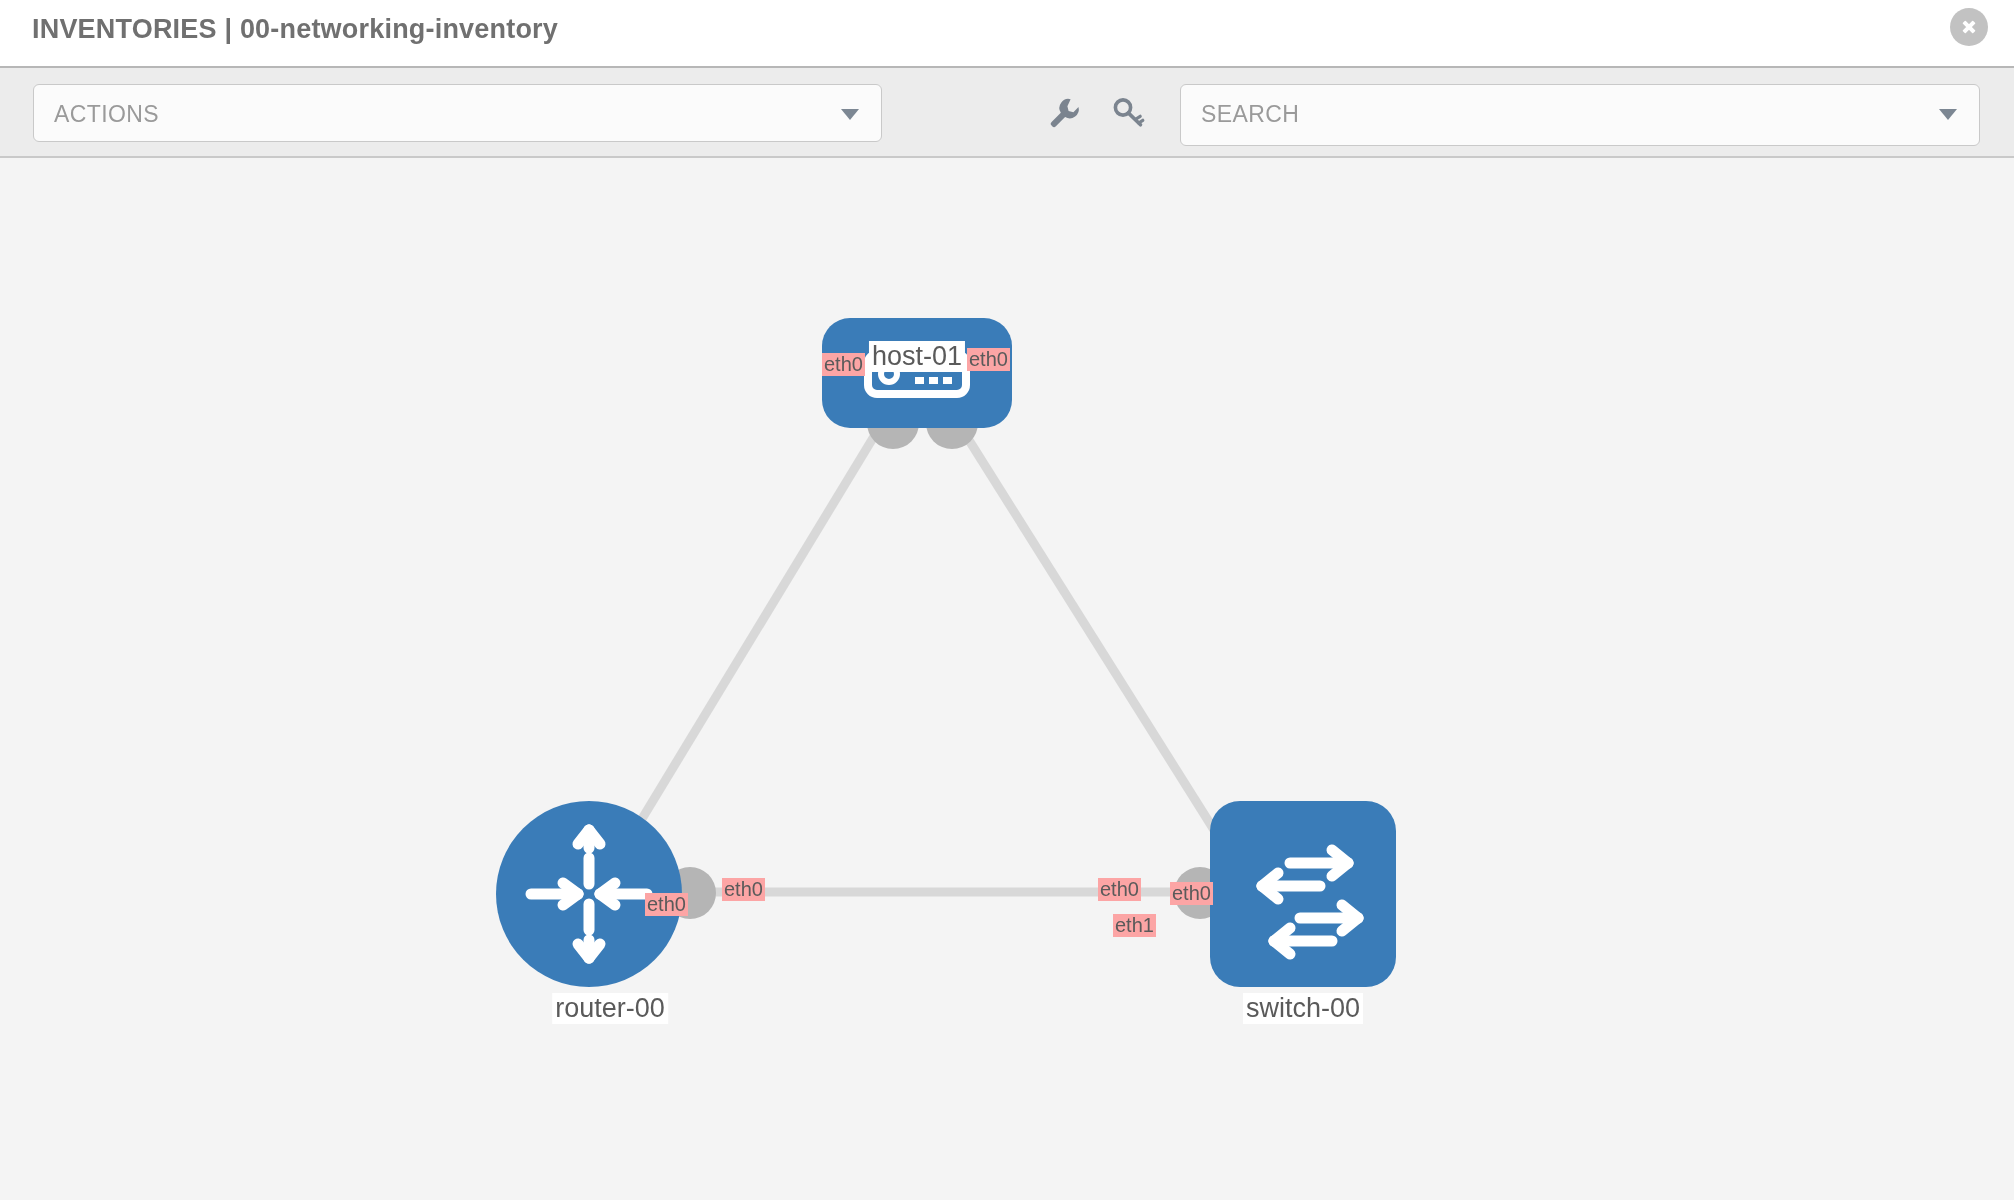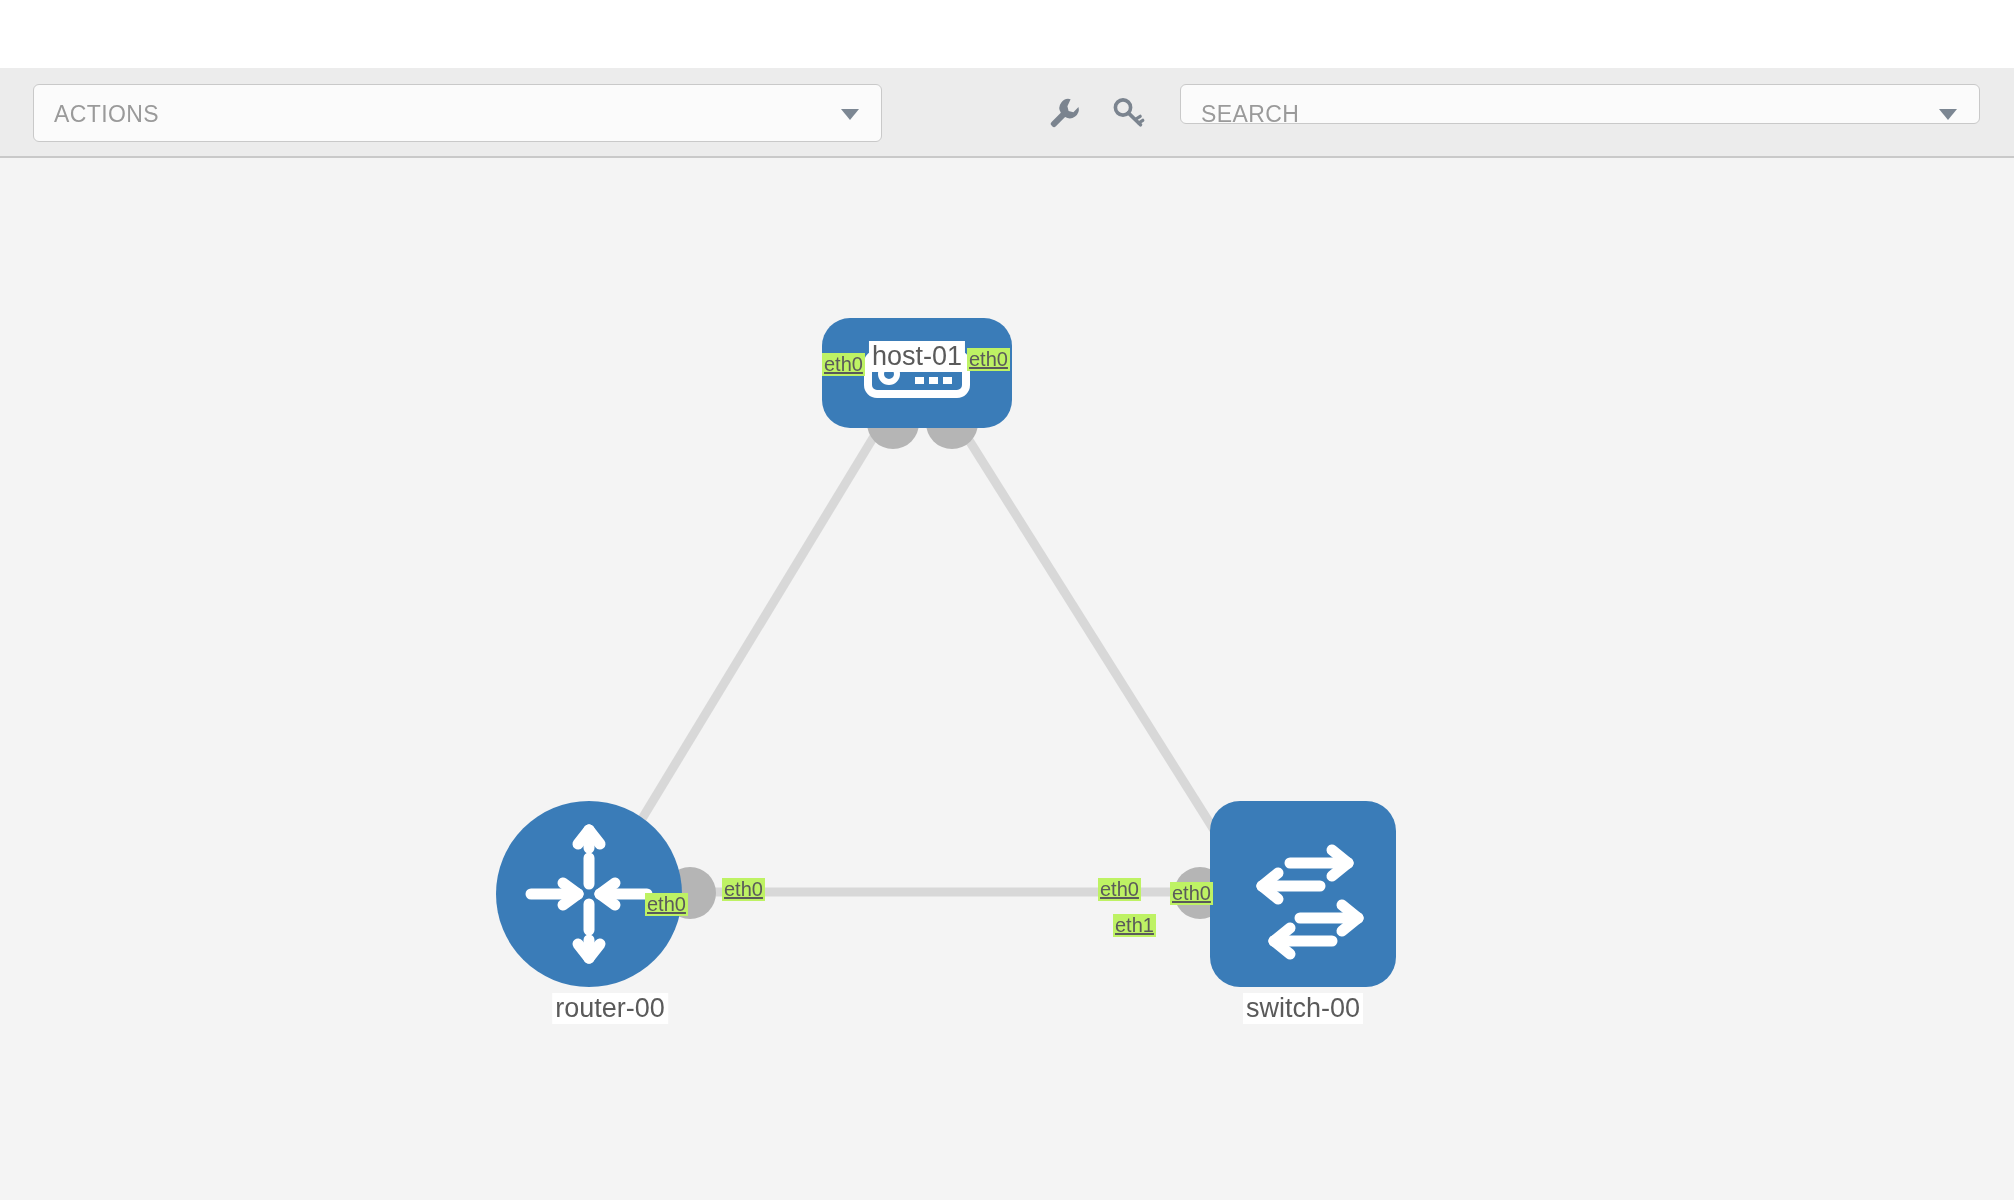--- a/index.html
+++ b/index.html
@@ -103,21 +103,21 @@
   }
   .tool-icon svg { display:block; }
   .icon-wrench { left: 1046px; }
   .icon-key    { left: 1110px; }
 
   .search-box {
     position: absolute;
     left: 1180px;
     top: 16px;
     width: 800px;
-    height: 40px;
+    height: 62px;
     background: #fbfbfb;
     border: 1px solid #c9c9c9;
     border-radius: 6px;
     box-sizing: border-box;
     cursor: text;
   }
   .search-text {
     position: absolute;
     left: 20px;
     top: 16px;
@@ -144,24 +144,23 @@
     color: #5a5a5a;
     background: #ffffff;
     padding: 0 3px;
     white-space: nowrap;
     transform: translateX(-50%);
   }
   .edge-label {
     position: absolute;
     font-size: 20px;
     color: #5a5a5a;
-    background: #bef264;
+    background: #fca5a5;
     padding: 0 2px;
     white-space: nowrap;
-    text-decoration: underline;
   }
 
   
   .zoom-panel {
     position: absolute;
     left: 1620px;
     top: 1080px;
     width: 394px;
     height: 120px;
     background: #ffffff;
@@ -225,20 +224,30 @@
     border-radius:1px;
   }
   .zoom-plus:before { left: 0; top: 10px; width: 26px; height: 6px; }
   .zoom-plus:after  { left: 10px; top: 0; width: 6px; height: 26px; }
 </style>
 </head>
 <body>
 
 <div id="app">
 
+  <div class="header">
+    <div class="header-title">INVENTORIES | 00-networking-inventory</div>
+    <div class="close-btn">
+      <span>
+        <svg width="22" height="22" viewBox="0 0 22 22">
+          <path d="M5.5 7.3 L7.3 5.5 L11 9.2 L14.7 5.5 L16.5 7.3 L12.8 11 L16.5 14.7 L14.7 16.5 L11 12.8 L7.3 16.5 L5.5 14.7 L9.2 11 Z" fill="#ffffff" stroke="#ffffff" stroke-width="1.6" stroke-linejoin="round"></path>
+        </svg>
+      </span>
+    </div>
+  </div>
 
   <div class="toolbar">
 
     <div class="actions-select">
       <span class="actions-label">ACTIONS</span>
       <span class="caret"></span>
     </div>
 
     <div class="tool-icon icon-wrench">
       <svg width="36" height="36" viewBox="0 0 36 36">

